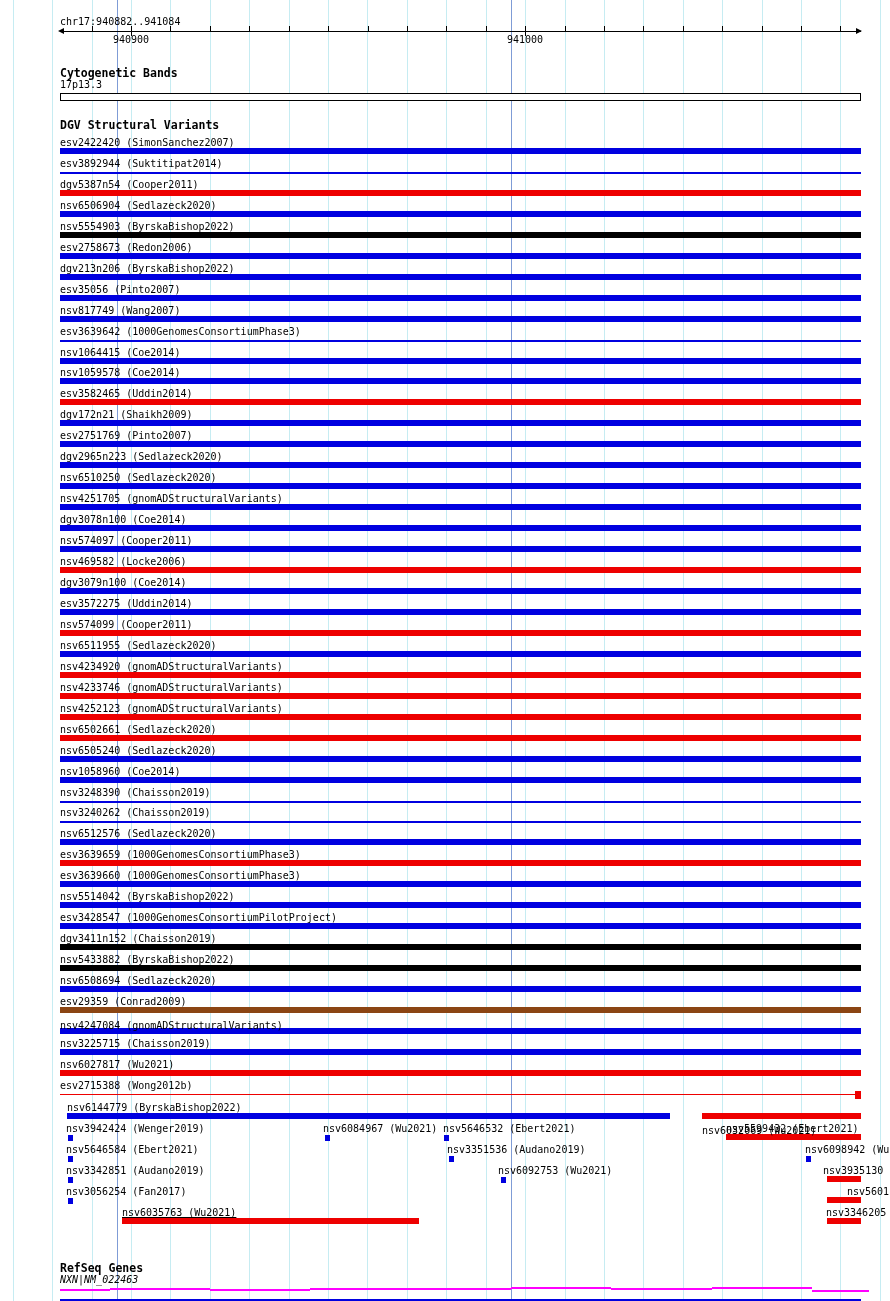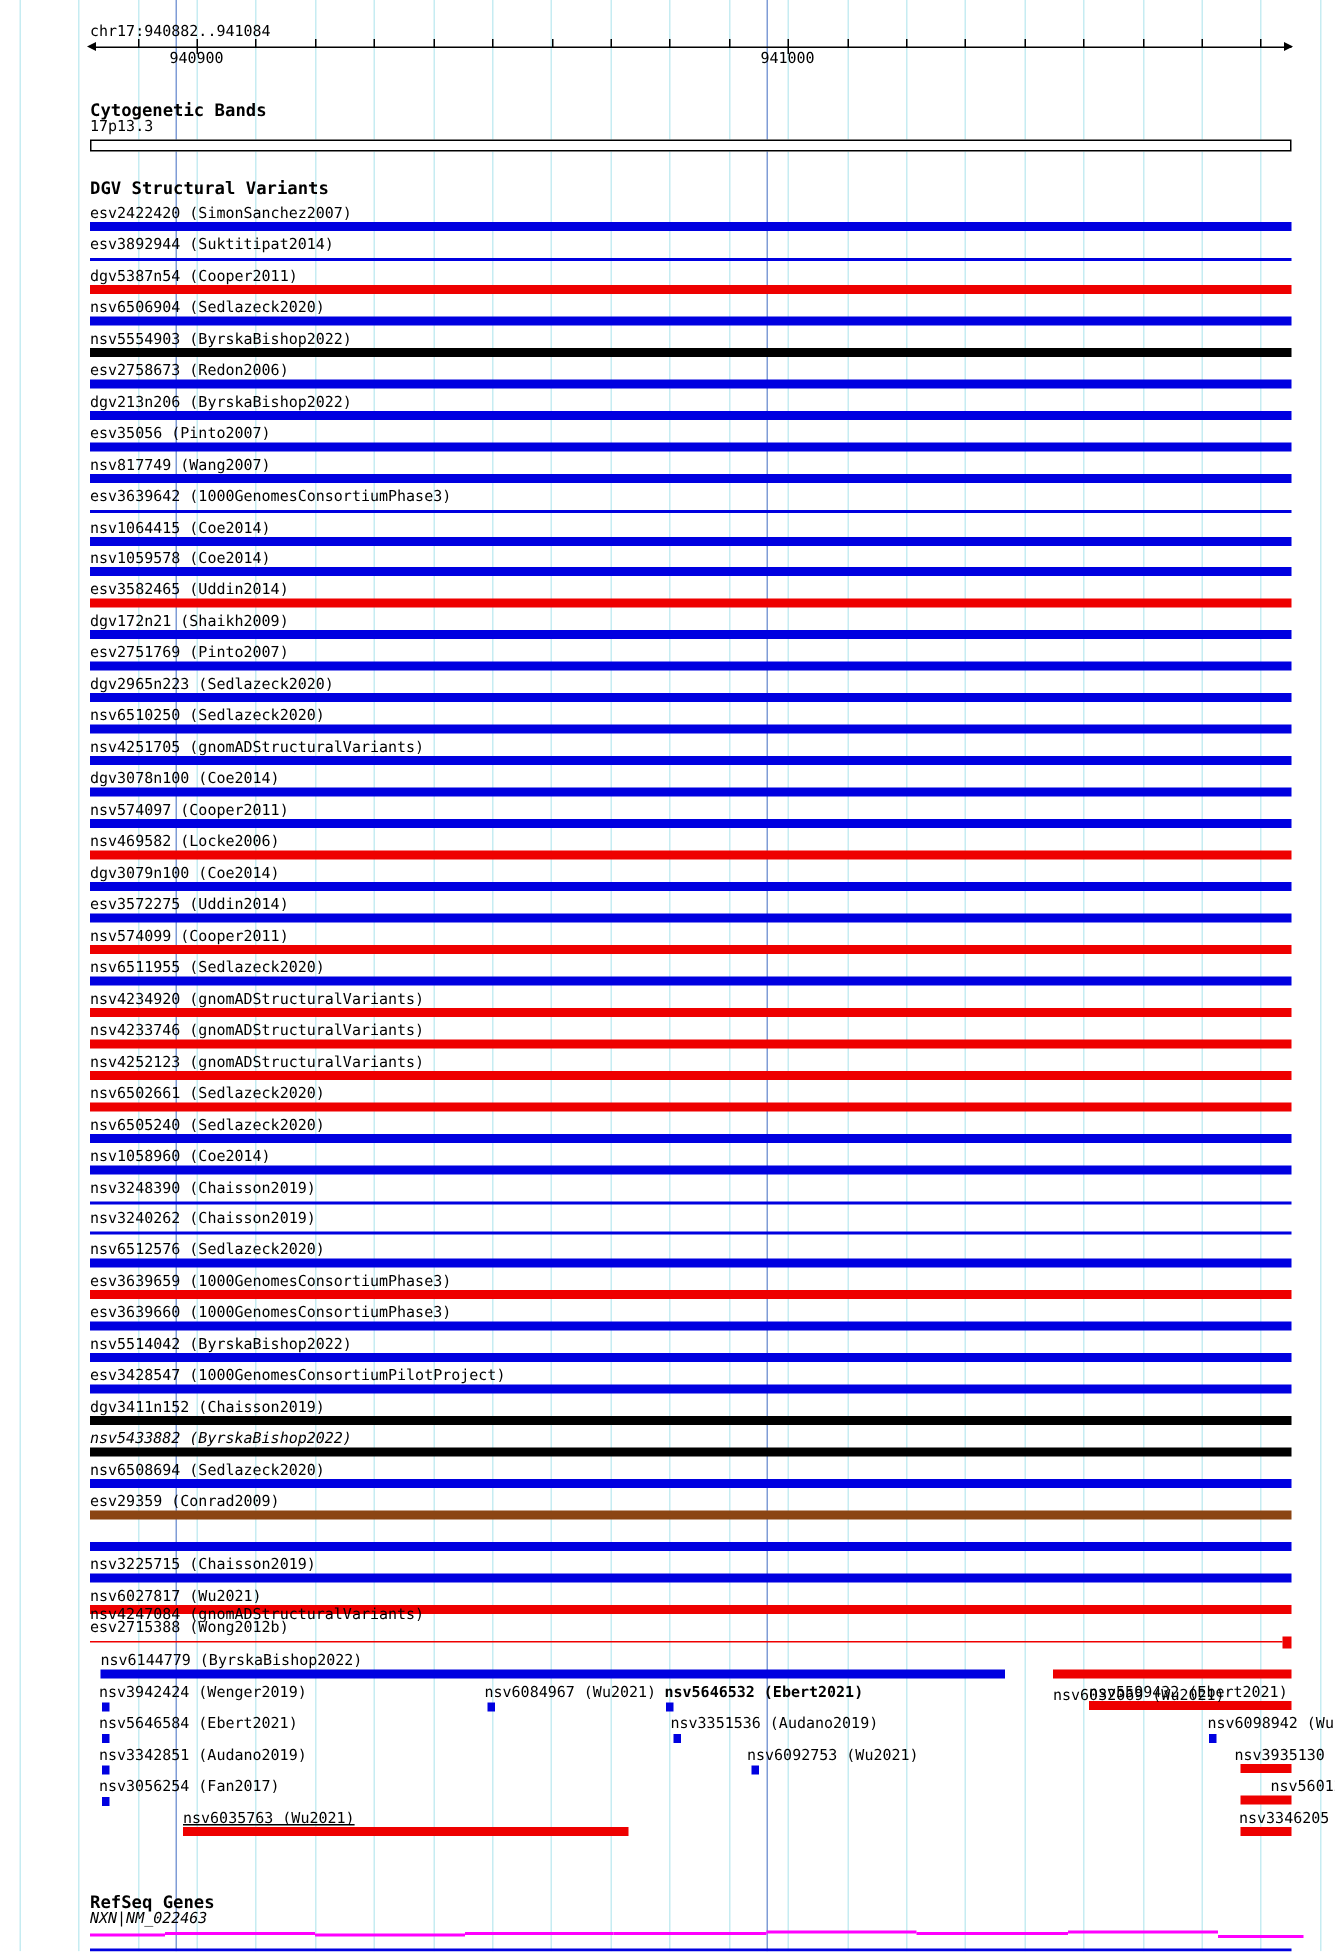--- a/index.html
+++ b/index.html
@@ -242,33 +242,33 @@
       </div>
       <div>
         <div class="lbl" style="left: 60px; top: 912px;">esv3428547 (1000GenomesConsortiumPilotProject)</div>
         <div class="bar" style="left: 60px; top: 923px; width: 801px; height: 6px; background: rgb(0, 0, 224);"></div>
       </div>
       <div>
         <div class="lbl" style="left: 60px; top: 933px;">dgv3411n152 (Chaisson2019)</div>
         <div class="bar" style="left: 60px; top: 944px; width: 801px; height: 6px; background: rgb(0, 0, 0);"></div>
       </div>
       <div>
-        <div class="lbl" style="left: 60px; top: 954px; font-style: italic;">nsv5433882 (ByrskaBishop2022)</div>
+        <div class="lbl" style="left: 60px; top: 954px;">nsv5433882 (ByrskaBishop2022)</div>
         <div class="bar" style="left: 60px; top: 965px; width: 801px; height: 6px; background: rgb(0, 0, 0);"></div>
       </div>
       <div>
         <div class="lbl" style="left: 60px; top: 975px;">nsv6508694 (Sedlazeck2020)</div>
         <div class="bar" style="left: 60px; top: 986px; width: 801px; height: 6px; background: rgb(0, 0, 224);"></div>
       </div>
       <div>
         <div class="lbl" style="left: 60px; top: 996px;">esv29359 (Conrad2009)</div>
         <div class="bar" style="left: 60px; top: 1007px; width: 801px; height: 6px; background: rgb(139, 69, 19);"></div>
       </div>
       <div>
-        <div class="lbl" style="left: 60px; top: 1071px;">nsv4247084 (gnomADStructuralVariants)</div>
+        <div class="lbl" style="left: 60px; top: 1020px;">nsv4247084 (gnomADStructuralVariants)</div>
         <div class="bar" style="left: 60px; top: 1028px; width: 801px; height: 6px; background: rgb(0, 0, 224);"></div>
       </div>
       <div>
         <div class="lbl" style="left: 60px; top: 1038px;">nsv3225715 (Chaisson2019)</div>
         <div class="bar" style="left: 60px; top: 1049px; width: 801px; height: 6px; background: rgb(0, 0, 224);"></div>
       </div>
       <div>
         <div class="lbl" style="left: 60px; top: 1059px;">nsv6027817 (Wu2021)</div>
         <div class="bar" style="left: 60px; top: 1070px; width: 801px; height: 6px; background: rgb(238, 0, 0);"></div>
       </div>
@@ -289,21 +289,21 @@
       </div>
       <div>
         <div class="lbl" style="left: 66px; top: 1123px;">nsv3942424 (Wenger2019)</div>
         <div class="bar" style="left: 68px; top: 1135px; width: 5px; height: 6px; background: rgb(0, 0, 224);"></div>
       </div>
       <div>
         <div class="lbl" style="left: 323px; top: 1123px;">nsv6084967 (Wu2021)</div>
         <div class="bar" style="left: 325px; top: 1135px; width: 5px; height: 6px; background: rgb(0, 0, 224);"></div>
       </div>
       <div>
-        <div class="lbl" style="left: 443px; top: 1123px; font-weight: bold;">nsv5646532 (Ebert2021)</div>
+        <div class="lbl" style="left: 443px; top: 1123px;">nsv5646532 (Ebert2021)</div>
         <div class="bar" style="left: 444px; top: 1135px; width: 5px; height: 6px; background: rgb(0, 0, 224);"></div>
       </div>
       <div>
         <div class="lbl" style="left: 726px; top: 1123px;">nsv5599432 (Ebert2021)</div>
         <div class="bar" style="left: 726px; top: 1134px; width: 135px; height: 6px; background: rgb(238, 0, 0);"></div>
       </div>
       <div>
         <div class="lbl" style="left: 66px; top: 1144px;">nsv5646584 (Ebert2021)</div>
         <div class="bar" style="left: 68px; top: 1156px; width: 5px; height: 6px; background: rgb(0, 0, 224);"></div>
       </div>

